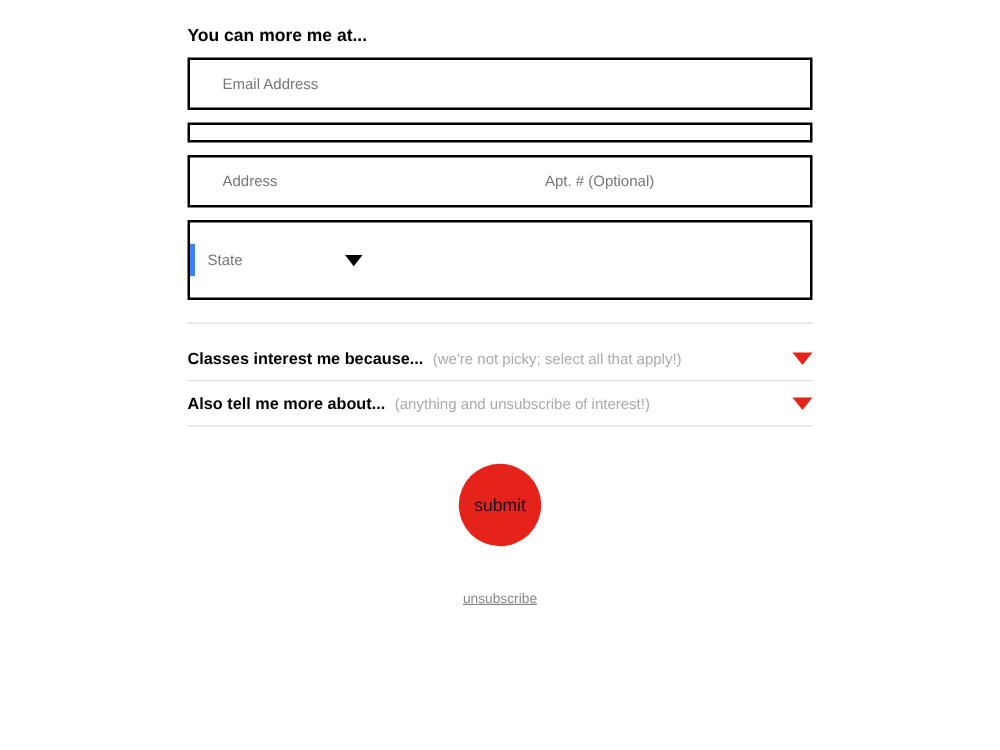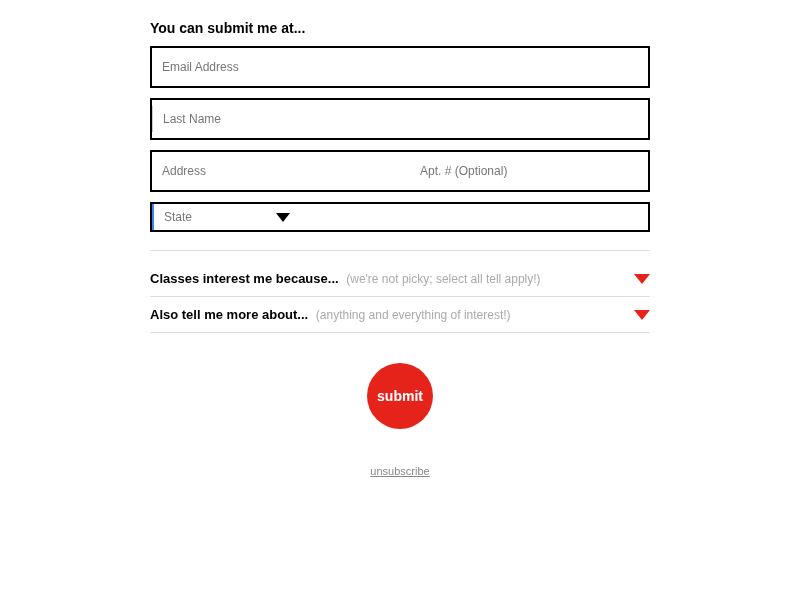--- a/index.html
+++ b/index.html
@@ -21,34 +21,34 @@
     border: 2px solid #000;
     margin-bottom: 10px;
     display: flex;
     flex-direction: row;
   }
   .field-group.col { flex-direction: row; }
   .field {
     flex: 1;
     border: none;
     outline: none;
-    padding: 12px 10px;
+    padding: 12px 26px;
     font-size: 12px;
     color: #000;
     background: transparent;
     min-width: 0;
   }
   .field::placeholder { color: #777; }
   .vsep { width: 1px; background: #ccc; margin: 6px 0; }
   .hsep { height: 1px; background: #ccc; margin: 0 10px; }
   .state-wrap {
     display: flex;
     align-items: center;
-    border-left: 2px solid #3b82f6;
-    margin: 0 0;
+    border-left: 4px solid #3b82f6;
+    margin: 17px 0;
     padding-right: 12px;
     width: 150px;
   }
   .state-wrap .field { padding: 6px 10px; }
   .chev-black {
     width: 0; height: 0;
     border-left: 7px solid transparent;
     border-right: 7px solid transparent;
     border-top: 9px solid #000;
   }
@@ -67,79 +67,77 @@
     border-bottom: 1px solid #ddd;
     cursor: pointer;
   }
   .acc .label { font-weight: bold; font-size: 13px; }
   .acc .hint { color: #aaa; font-weight: normal; font-size: 12px; margin-left: 4px; }
   .submit-wrap { text-align: center; margin-top: 30px; }
   .submit-btn {
     width: 66px; height: 66px;
     border-radius: 50%;
     background: #e5231b;
-    color: #ffffff;
+    color: #0f172a;
     border: none;
     font-size: 14px;
     cursor: pointer;
     display: inline-flex;
     align-items: center;
     justify-content: center;
-    font-weight: bold;
   }
   .unsub {
     display: block;
     text-align: center;
     margin-top: 36px;
     font-size: 11px;
     color: #888;
     text-decoration: underline;
   }
 </style>
 </head>
 <body>
 
-<div class="heading">You can submit me at...</div>
+<div class="heading">You can more me at...</div>
 
 <div class="field-group">
   <input class="field" type="text" placeholder="Email Address" style="">
 </div>
 
 <div class="field-group">
   <div class="vsep"></div>
-  <input class="field" type="text" placeholder="Last Name" style="">
 </div>
 
 <div class="field-group col">
   <input class="field" type="text" placeholder="Address" style="">
   <div class="hsep"></div>
   <input class="field" type="text" placeholder="Apt. # (Optional)" style="">
 </div>
 
 <div class="field-group">
   <div class="state-wrap">
     <input class="field" type="text" placeholder="State" style="">
     <span class="chev-black"></span>
   </div>
 </div>
 
 <div class="hr"></div>
 
 <div class="acc">
   <div>
     <span class="label">Classes interest me because...</span>
-    <span class="hint">(we're not picky; select all tell apply!)</span>
+    <span class="hint">(we're not picky; select all that apply!)</span>
   </div>
   <span class="chev-red"></span>
 </div>
 
 <div class="acc">
   <div>
     <span class="label">Also tell me more about...</span>
-    <span class="hint">(anything and everything of interest!)</span>
+    <span class="hint">(anything and unsubscribe of interest!)</span>
   </div>
   <span class="chev-red"></span>
 </div>
 
 <div class="submit-wrap">
   <button class="submit-btn">submit</button>
   <a href="#" class="unsub">unsubscribe</a>
 </div>
 
 </body></html>

